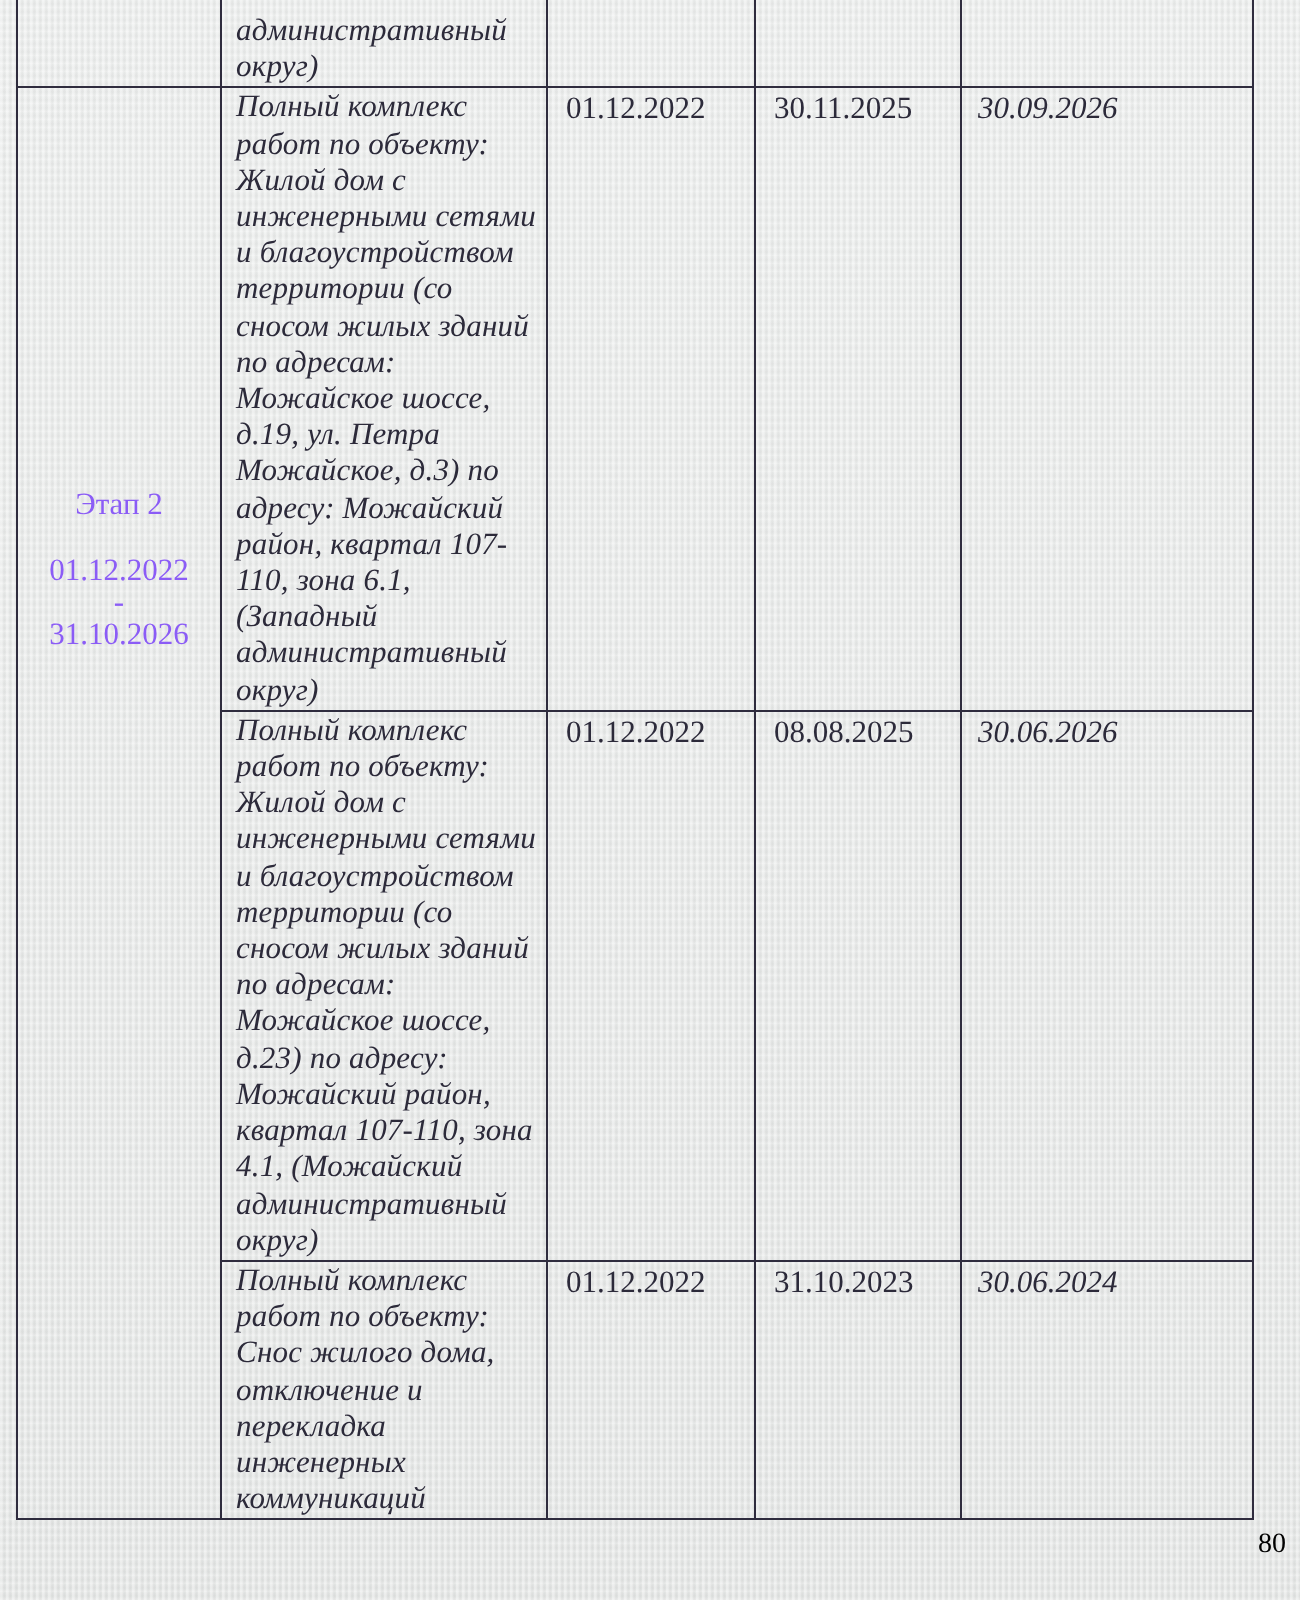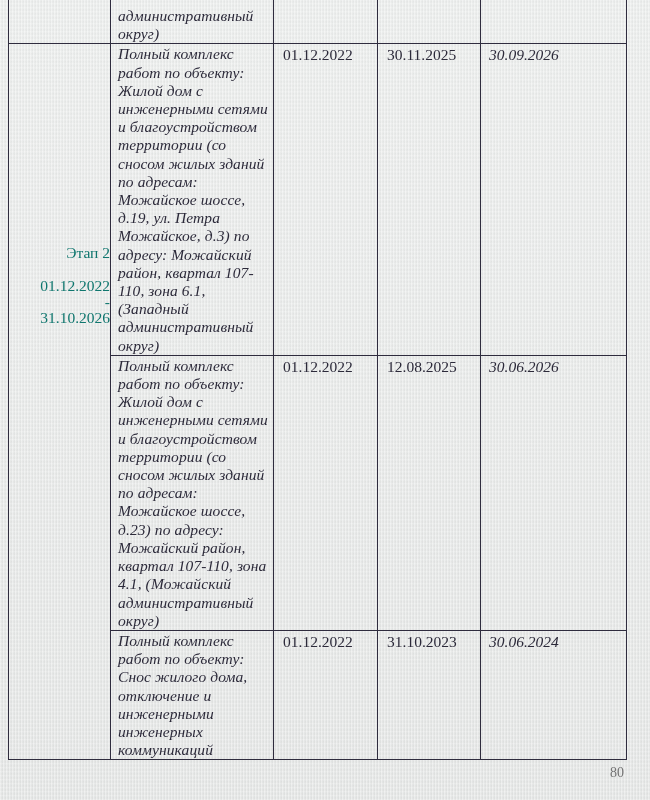--- a/index.html
+++ b/index.html
@@ -64,37 +64,37 @@
     }
     .date.d3 { padding-left: 8px; font-style: italic; }
     .stage-cell {
       vertical-align: middle !important;
       text-align: center;
       border-top: none !important;
       border-bottom: none !important;
     }
     .stage-wrap {
       padding-top: 0;
-      text-align: right;
+      text-align: center;
       font-size: 15.5px;
       line-height: 18.5px;
-      color: #0f766e;
+      color: #8b5cf6;
     }
     .stage-wrap .stage-name { display: block; margin-bottom: 15px; }
     .stage-wrap .stage-start,
     .stage-wrap .stage-dash,
     .stage-wrap .stage-end { display: block; }
     .stage-wrap .stage-dash { line-height: 11px; height: 13px; }
 
     .page-number {
       position: absolute;
-      left: 610px;
+      left: 629px;
       top: 765px;
       font-size: 14px;
-      color: #737373;
+      color: #000000;
     }
   </style>
 </head>
 <body>
 
 <div class="page">
   <table class="schedule">
     <tbody>
 
       <tr class="top-partial" style="height:47px;">
@@ -168,35 +168,35 @@
             <span class="line">квартал 107-110, зона</span>
             <span class="line">4.1, (Можайский</span>
             <span class="line">административный</span>
             <span class="line">округ)</span>
           </div>
         </td>
         <td class="col-d1">
             <div class="date">01.12.2022</div>
           </td>
         <td class="col-d2">
-            <div class="date">12.08.2025</div>
+            <div class="date">08.08.2025</div>
           </td>
         <td class="col-d3">
             <div class="date d3">30.06.2026</div>
           </td>
       </tr>
 
       <tr style="height:122px;">
         <td class="col-desc">
           <div class="desc">
             <span class="line">Полный комплекс</span>
             <span class="line">работ по объекту:</span>
             <span class="line">Снос жилого дома,</span>
             <span class="line">отключение и</span>
-            <span class="line">инженерными</span>
+            <span class="line">перекладка</span>
             <span class="line">инженерных</span>
             <span class="line">коммуникаций</span>
           </div>
         </td>
         <td class="col-d1">
             <div class="date">01.12.2022</div>
           </td>
         <td class="col-d2">
             <div class="date">31.10.2023</div>
           </td>

